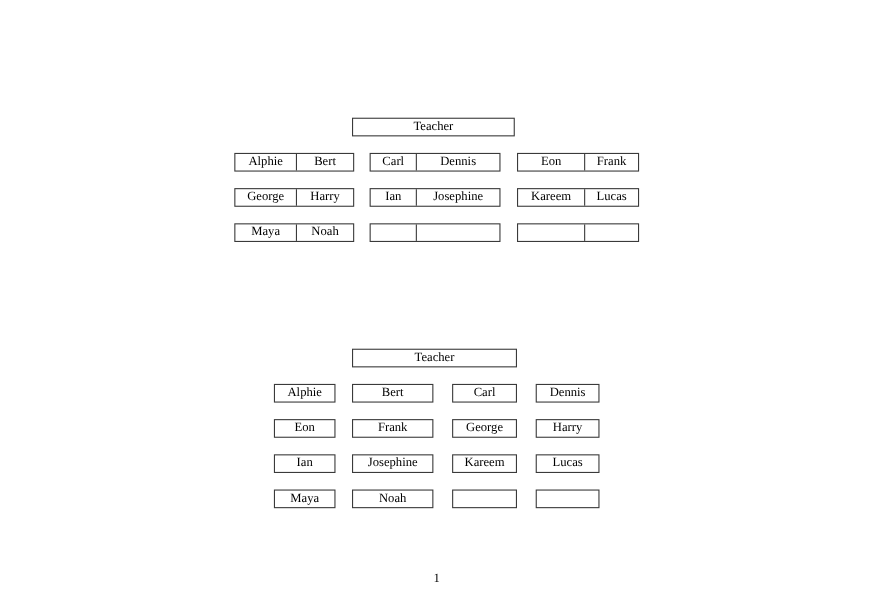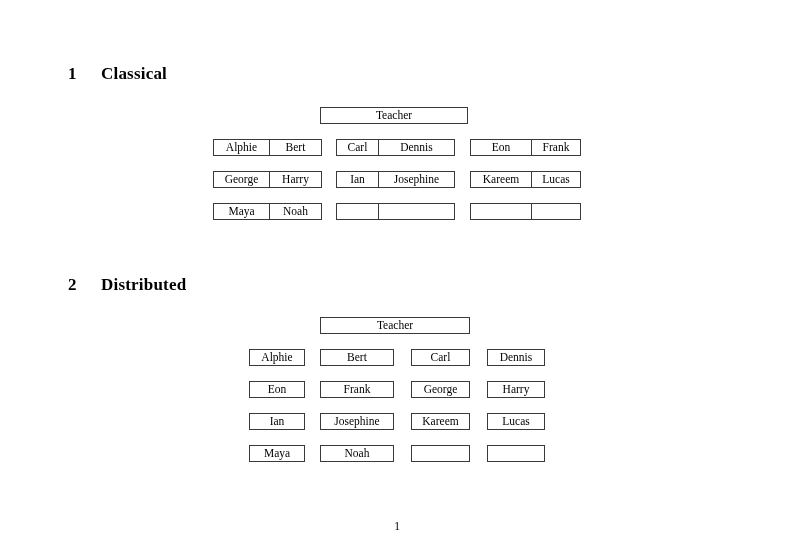--- a/index.html
+++ b/index.html
@@ -89,23 +89,20 @@
     top: 520px;
     text-align: center;
     font-size: 11.5px;
   }
 </style>
 </head>
 <body>
 
 <div class="page">
 
-  <div class="section-heading" id="heading-classical">
-    <span class="sec-num">1</span><span class="sec-title">Classical</span>
-  </div>
 
   <div class="box" style="left:320px; top:107px; width:148px;">Teacher</div>
 
   <div class="group" style="left:213px; top:139px; width:109px;">
     <span class="cell" style="flex:0 0 55px;">Alphie</span>
     <span class="cell" style="flex:1 1 auto;">Bert</span>
   </div>
   <div class="group" style="left:213px; top:171px; width:109px;">
     <span class="cell" style="flex:0 0 55px;">George</span>
     <span class="cell" style="flex:1 1 auto;">Harry</span>
@@ -134,23 +131,20 @@
   </div>
   <div class="group" style="left:470px; top:171px; width:111px;">
     <span class="cell" style="flex:0 0 60px;">Kareem</span>
     <span class="cell" style="flex:1 1 auto;">Lucas</span>
   </div>
   <div class="group" style="left:470px; top:203px; width:111px;">
     <span class="cell" style="flex:0 0 60px;"></span>
     <span class="cell" style="flex:1 1 auto;"></span>
   </div>
 
-  <div class="section-heading" id="heading-distributed">
-    <span class="sec-num">2</span><span class="sec-title">Distributed</span>
-  </div>
 
   <div class="box" style="left:320px; top:317px; width:150px;">Teacher</div>
 
   <div class="box" style="left:249px; top:349px; width:56px;">Alphie</div>
   <div class="box" style="left:320px; top:349px; width:74px;">Bert</div>
   <div class="box" style="left:411px; top:349px; width:59px;">Carl</div>
   <div class="box" style="left:487px; top:349px; width:58px;">Dennis</div>
 
   <div class="box" style="left:249px; top:381px; width:56px;">Eon</div>
   <div class="box" style="left:320px; top:381px; width:74px;">Frank</div>

